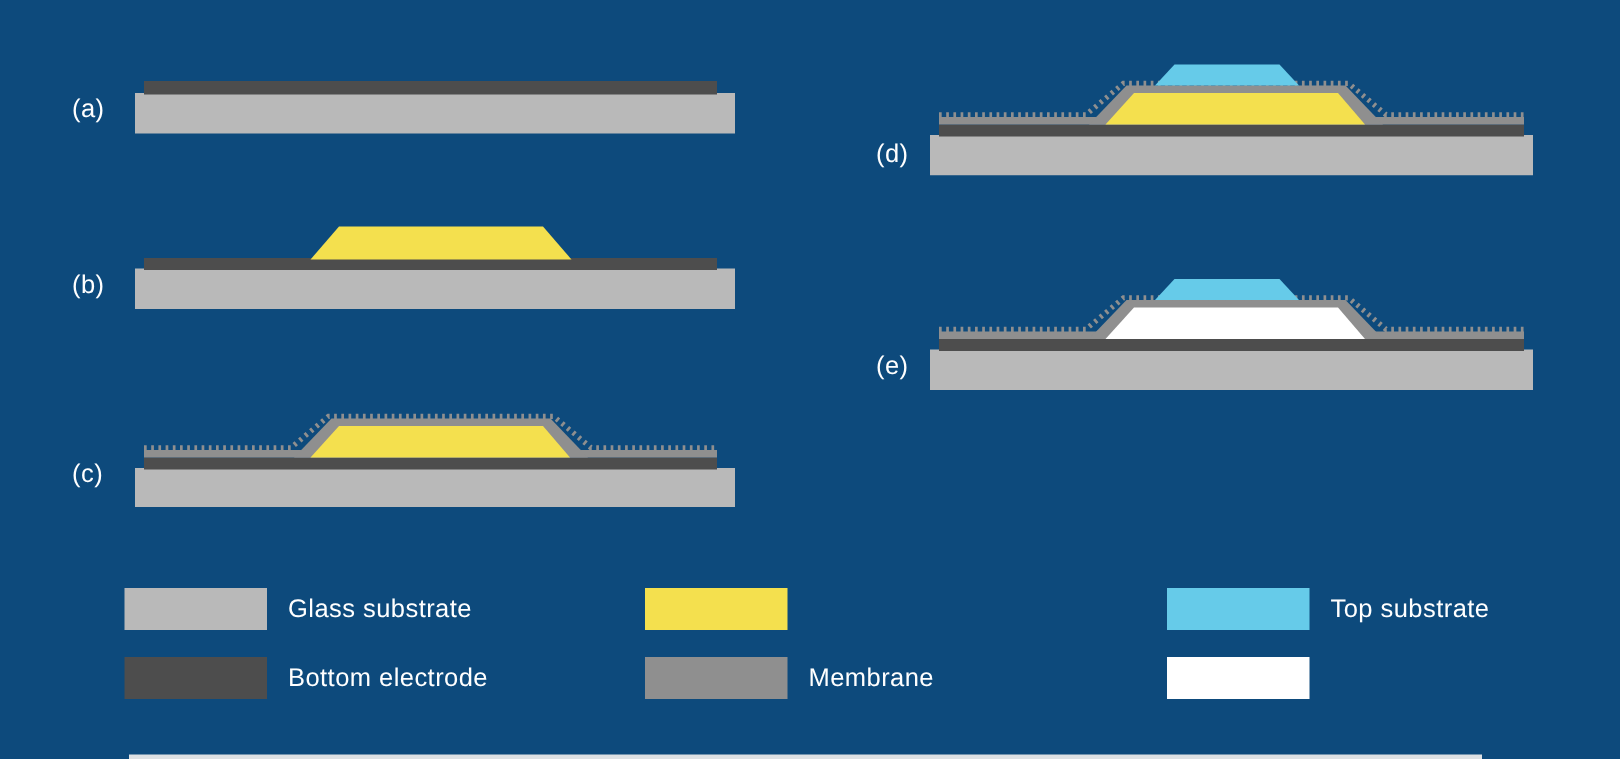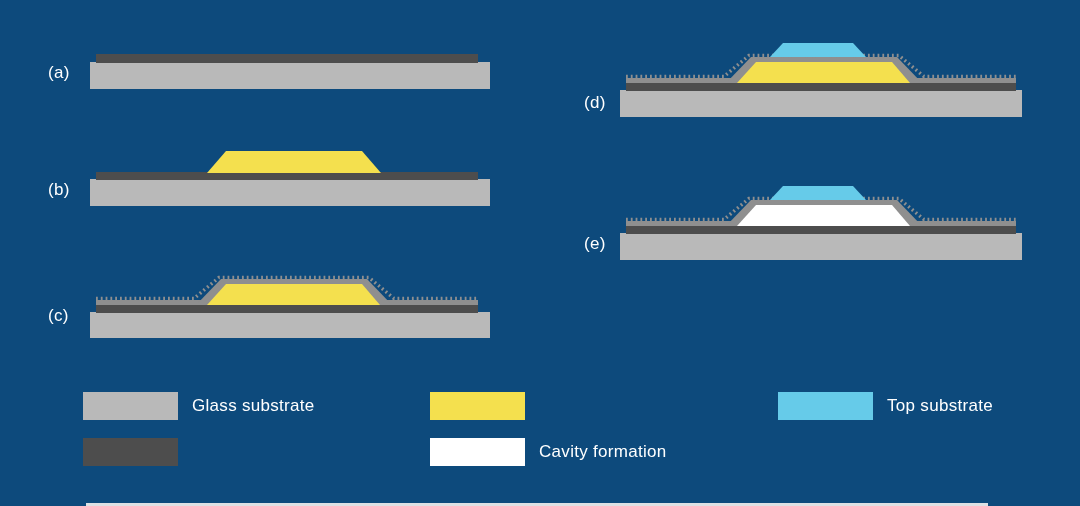--- a/index.html
+++ b/index.html
@@ -124,22 +124,26 @@
     </div>
     <div class="legend-item">
       <div class="swatch" style="background: rgb(244, 224, 78);"></div>
     </div>
     <div class="legend-item">
       <div class="swatch" style="background: rgb(102, 203, 233);"></div>
       <span class="legend-label">Top substrate</span>
     </div>
     <div class="legend-item">
       <div class="swatch" style="background: rgb(77, 77, 77);"></div>
+      <span class="legend-label">Bottom electrode</span>
+    </div>
+    <div class="legend-item">
+      <div class="swatch" style="background: rgb(143, 143, 143);"></div>
+      <span class="legend-label">Membrane</span>
     </div>
     <div class="legend-item">
       <div class="swatch" style="background: rgb(255, 255, 255);"></div>
-      <span class="legend-label">Cavity formation</span>
     </div>
   </div>
 
   <div class="bottom-strip"></div>
 
 </div>
 
 </body></html>

